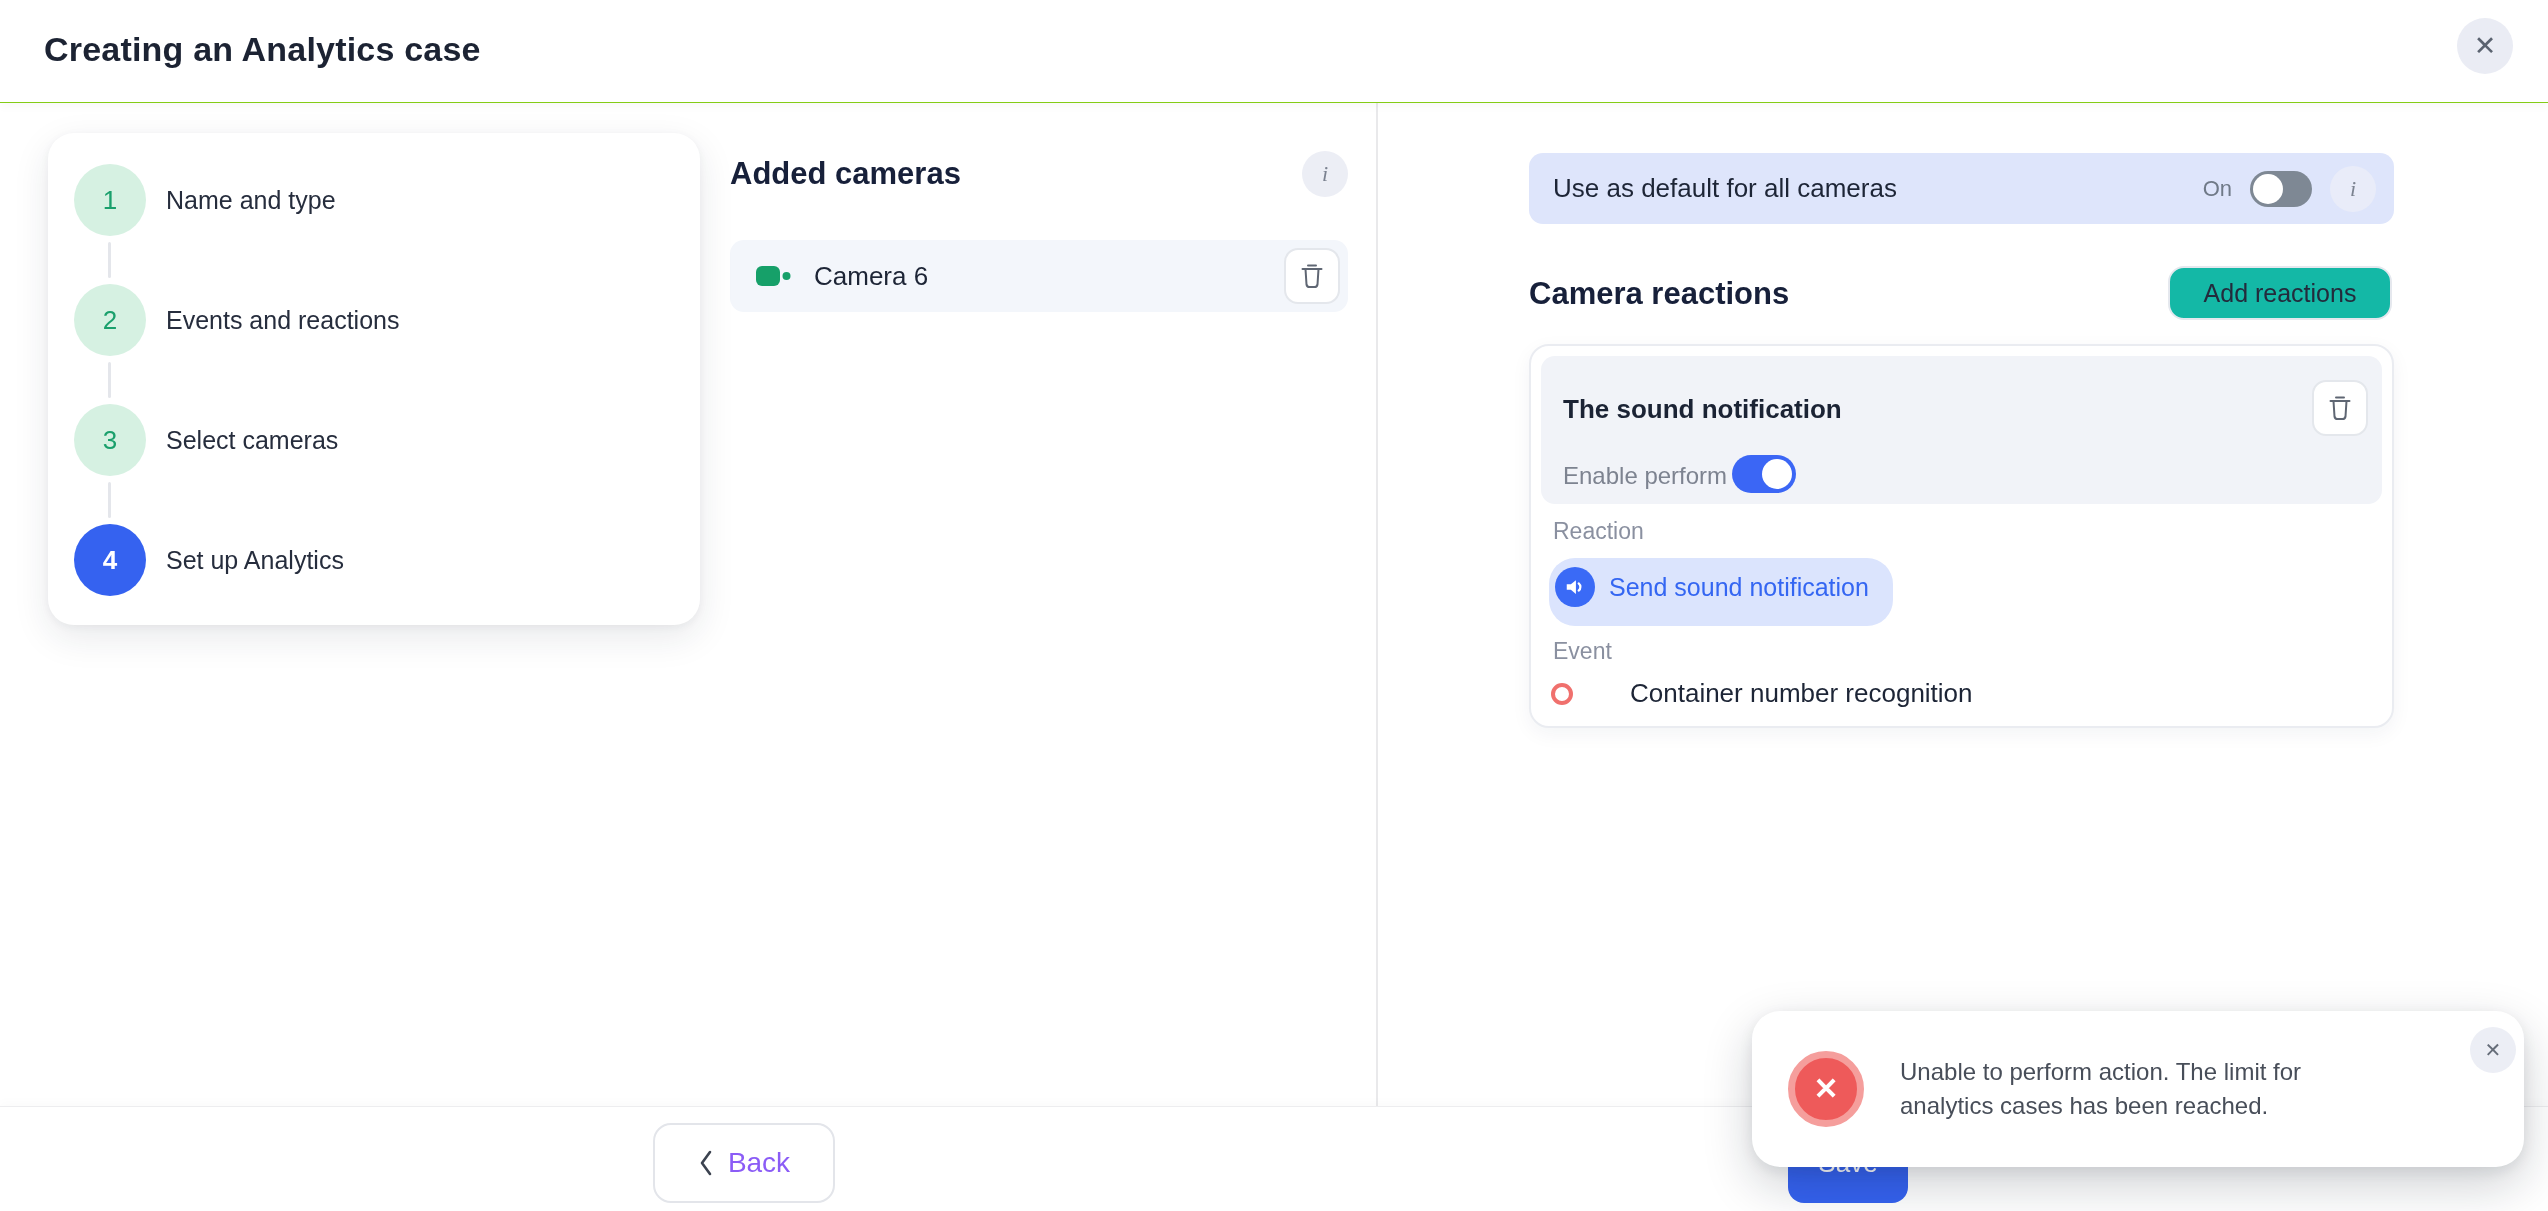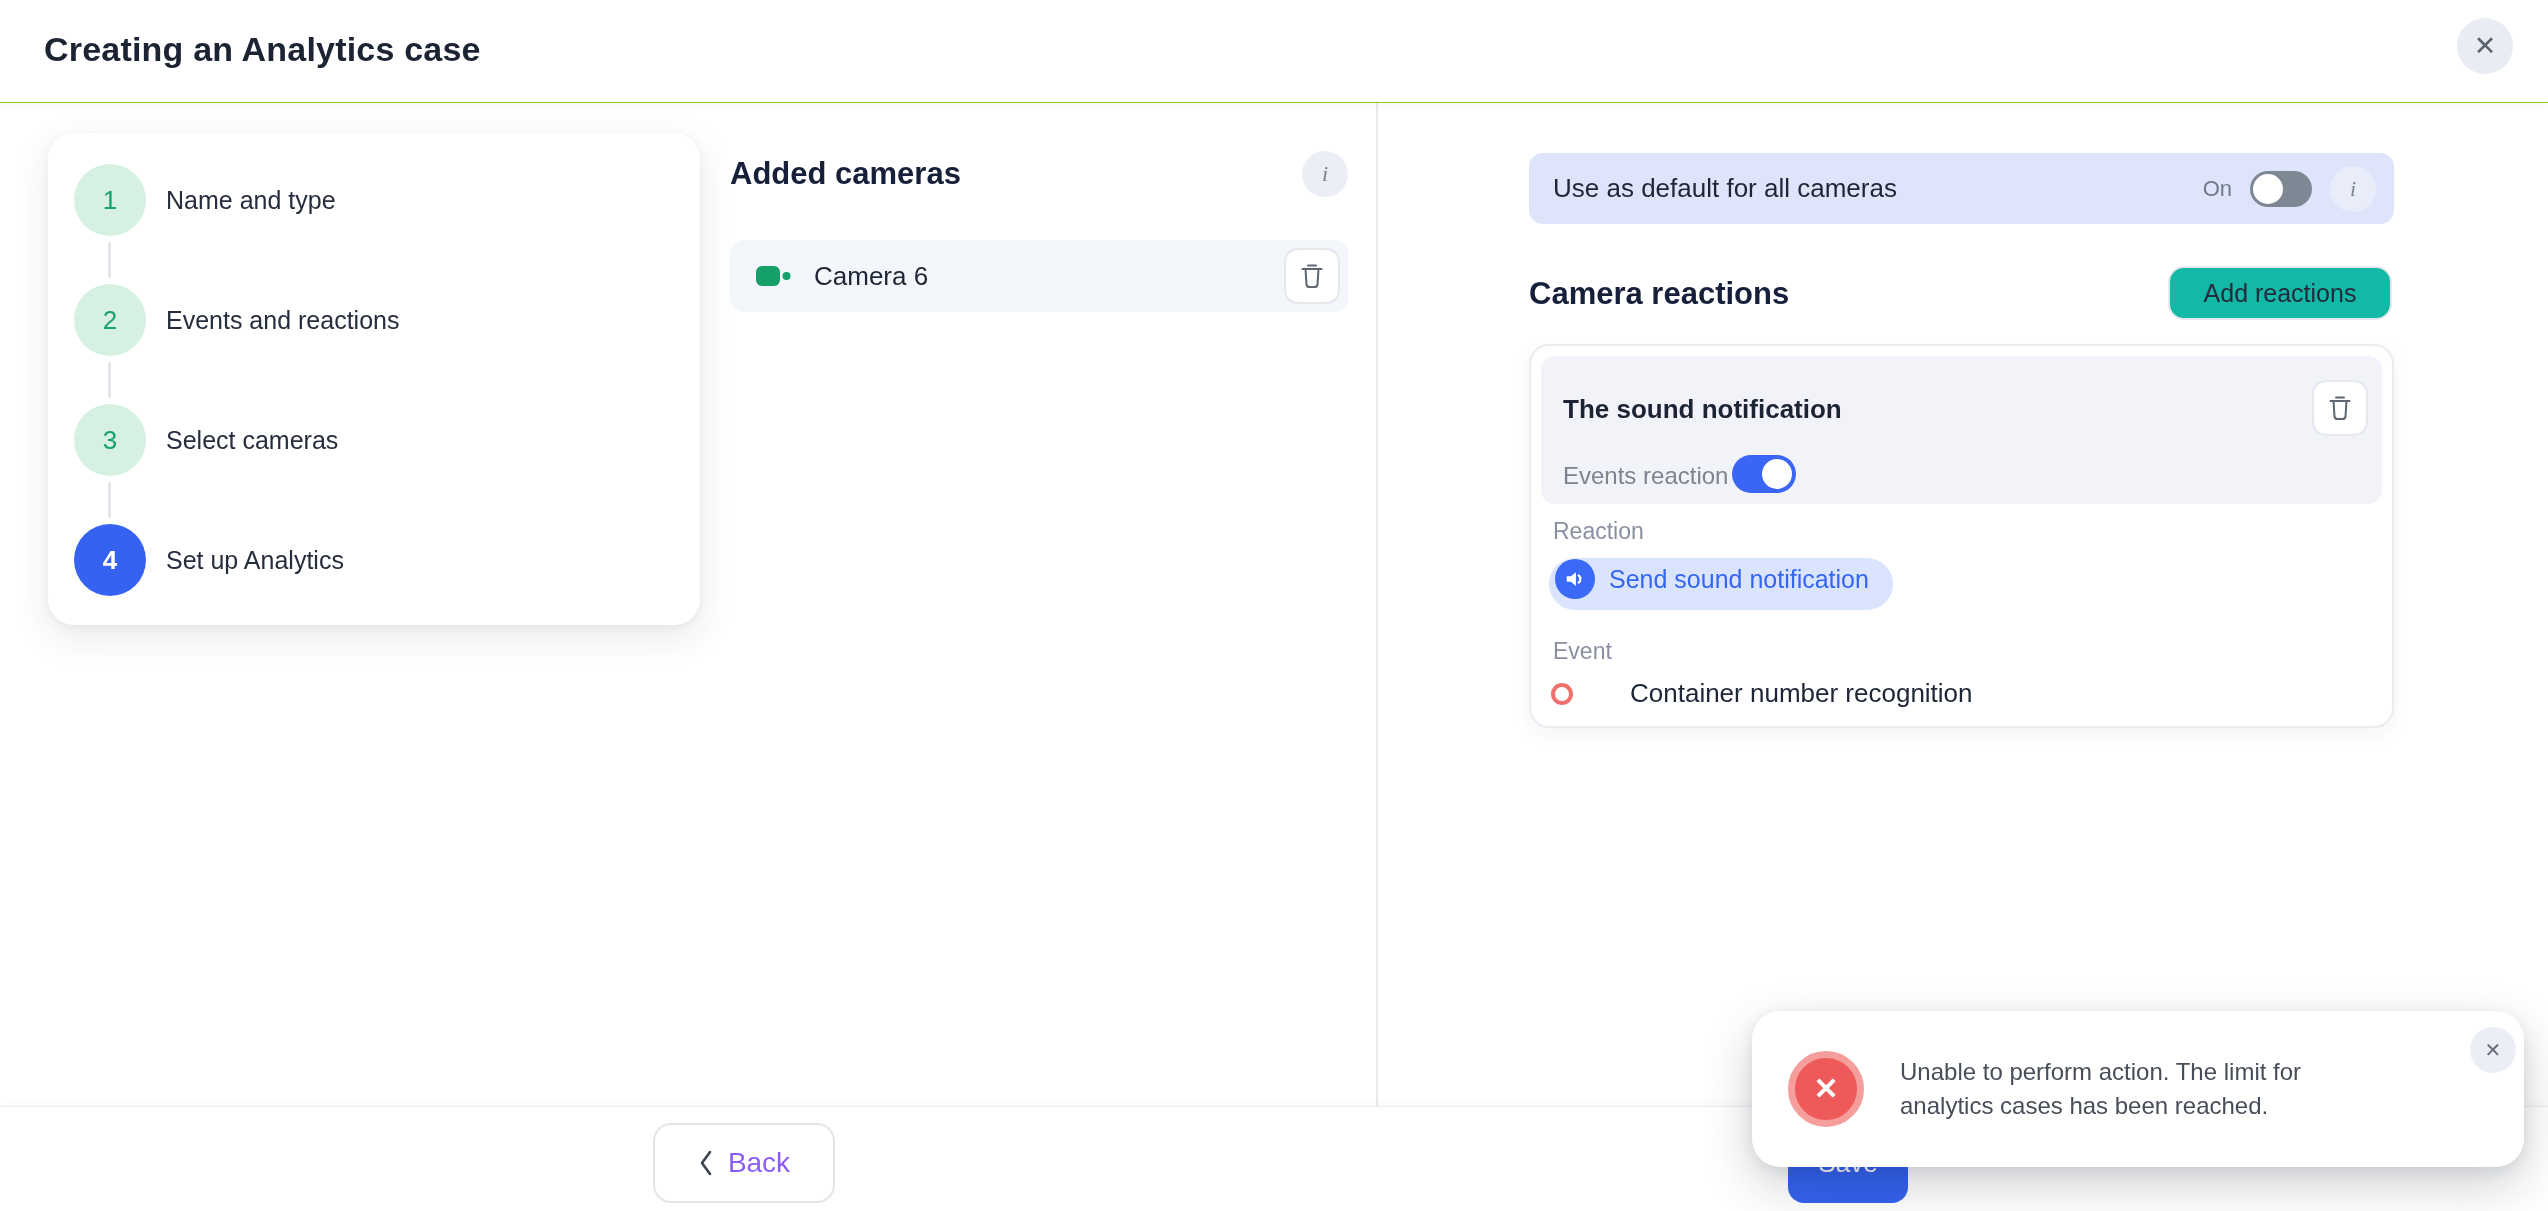--- a/index.html
+++ b/index.html
@@ -86,21 +86,21 @@
   .reaction-card-head {
     position:absolute; left:10px; top:10px; width:841px; height:148px; background:#f1f3f8; border-radius:14px;
   }
   .reaction-card-title { position:absolute; left:22px; top:38px; font-size:26px; font-weight:700; color:#1b2334; }
   .reaction-card-head .icon-btn { position:absolute; right:14px; top:24px; }
   .enable-label { position:absolute; left:22px; top:106px; font-size:24px; color:#7d8390; }
   .enable-toggle { position:absolute; left:191px; top:99px; }
   .field-label { position:absolute; font-size:23px; color:#8a90a0; }
   .reaction-label { left:22px; top:172px; }
   .reaction-chip {
-    position:absolute; left:18px; top:212px; height:52px; background:#dbe4fd; border-radius:26px;
+    position:absolute; left:18px; top:212px; height:68px; background:#dbe4fd; border-radius:26px;
     display:inline-flex; align-items:center; padding:0 24px 10px 6px; cursor:pointer; border:none;
   }
   .chip-icon {
     width:40px; height:40px; border-radius:50%; background:#3a6af6;
     display:flex; align-items:center; justify-content:center;
   }
   .chip-text { margin-left:14px; font-size:25px; color:#3466f2; }
   .event-label { left:22px; top:292px; }
   .event-row { position:absolute; left:20px; top:332px; display:flex; align-items:center;gap:41px; }
   .event-ring { width:22px; height:22px; border:4px solid #f0706d; border-radius:50%; }
@@ -223,21 +223,21 @@
       <div class="reaction-card-title">The sound notification</div>
       <button class="icon-btn">
         <span>
           <svg width="26" height="28" viewBox="0 0 26 28" fill="none" stroke="#5f6673" stroke-width="2" stroke-linecap="round" stroke-linejoin="round">
             <path d="M9 4.5h8"></path>
               <path d="M3.5 8h19"></path>
               <path d="M6.5 8l1 15.5a3 3 0 0 0 3 2.5h5a3 3 0 0 0 3-2.5l1-15.5"></path>
           </svg>
         </span>
       </button>
-      <span class="enable-label">Events reaction</span>
+      <span class="enable-label">Enable perform</span>
       <span class="toggle toggle-on enable-toggle">
           <span class="knob"></span>
         </span>
     </div>
 
     <div class="field-label reaction-label">Reaction</div>
     <button class="reaction-chip">
       <span class="chip-icon">
         <svg width="22" height="22" viewBox="0 0 24 24" fill="#ffffff">
           <polygon points="3,9 7.5,9 13,4.5 13,19.5 7.5,15 3,15"></polygon>

